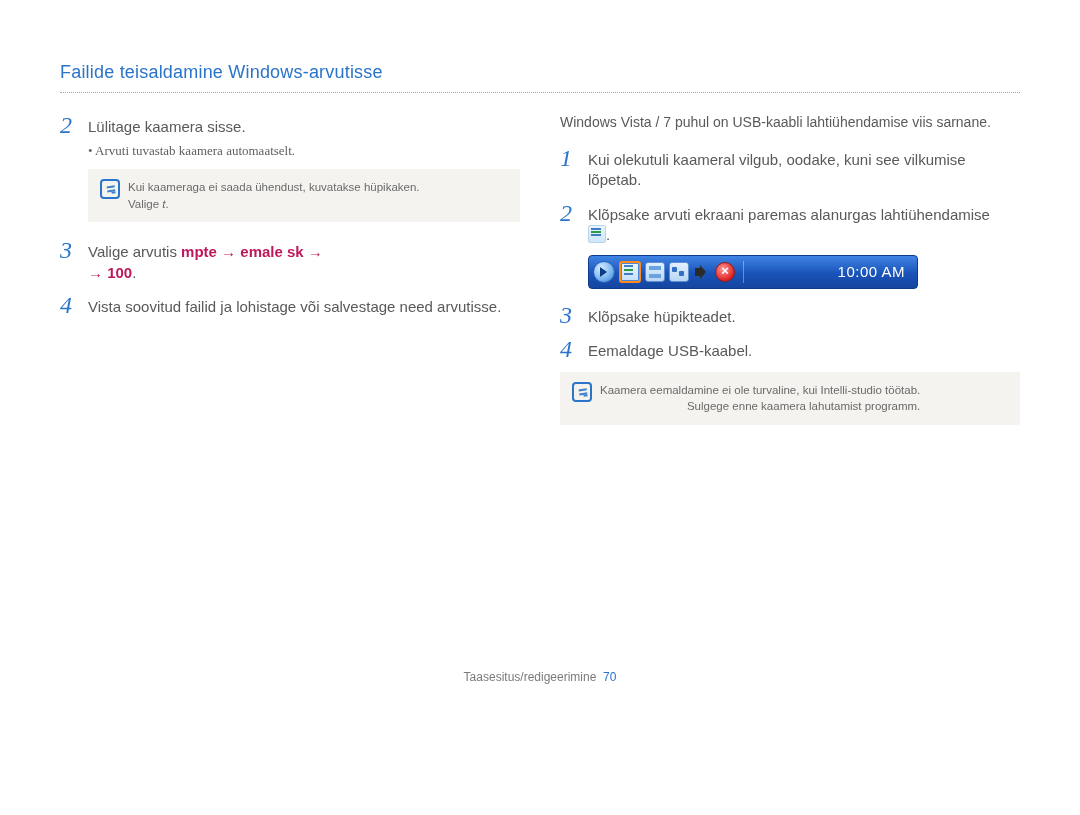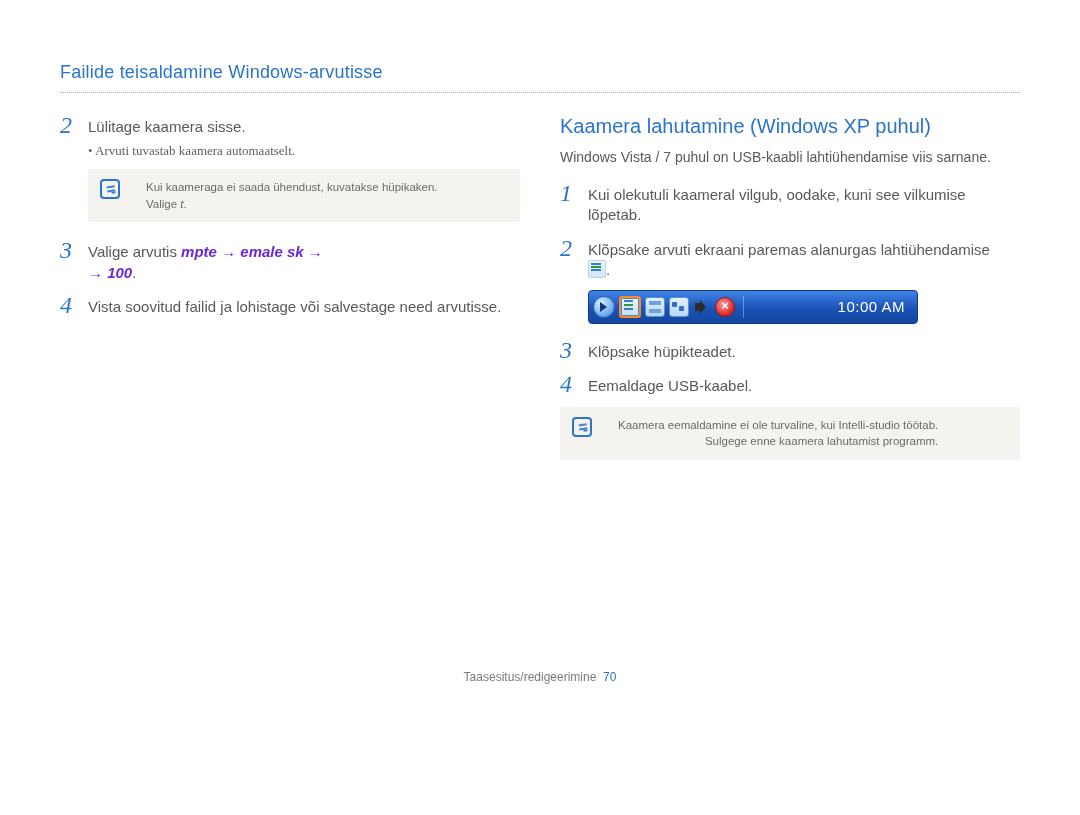--- a/index.html
+++ b/index.html
@@ -67,36 +67,35 @@
   .step-body .sub {
     margin-top: 4px;
     font-size: 13px;
     color: #5f5f5f;
     font-family: Liberation Serif, serif;
   }
   .step-body .sub::before {
     content: "• ";
   }
   .step-body .path {
-    font-style: italic;
     font-weight: bold;
-    color: #6d28d9;
+    color: #be185d;
     margin-top: 8px;
   }
   .arrow {
     font-weight: normal;
   }
 
   
   .note {
     background: #f4f3ef;
     border-radius: 2px;
     padding: 10px 12px 10px 12px;
     display: flex;
-    gap: 26px;
+    gap: 8px;
     align-items: flex-start;
     margin: 6px 0 16px 28px;
   }
   .note .note-icon {
     flex: 0 0 auto;
     width: 20px;
     height: 20px;
     border: 2px solid #2a74c9;
     border-radius: 4px;
     position: relative;
@@ -319,21 +318,20 @@
 
       <div class="step">
         <div class="step-num">4</div>
         <div class="step-body">Vista soovitud failid ja lohistage või salvestage need arvutisse.</div>
       </div>
 
     </div>
 
     <div class="col col-right">
 
-      <div class="section-title">Kaamera lahutamine (Windows XP puhul)</div>
       <div class="lead">Windows Vista / 7 puhul on USB-kaabli lahtiühendamise viis sarnane.</div>
 
       <div class="step">
         <div class="step-num">1</div>
         <div class="step-body">Kui olekutuli kaameral vilgub, oodake, kuni see vilkumise lõpetab.</div>
       </div>
 
       <div class="step">
         <div class="step-num">2</div>
         <div class="step-body">

